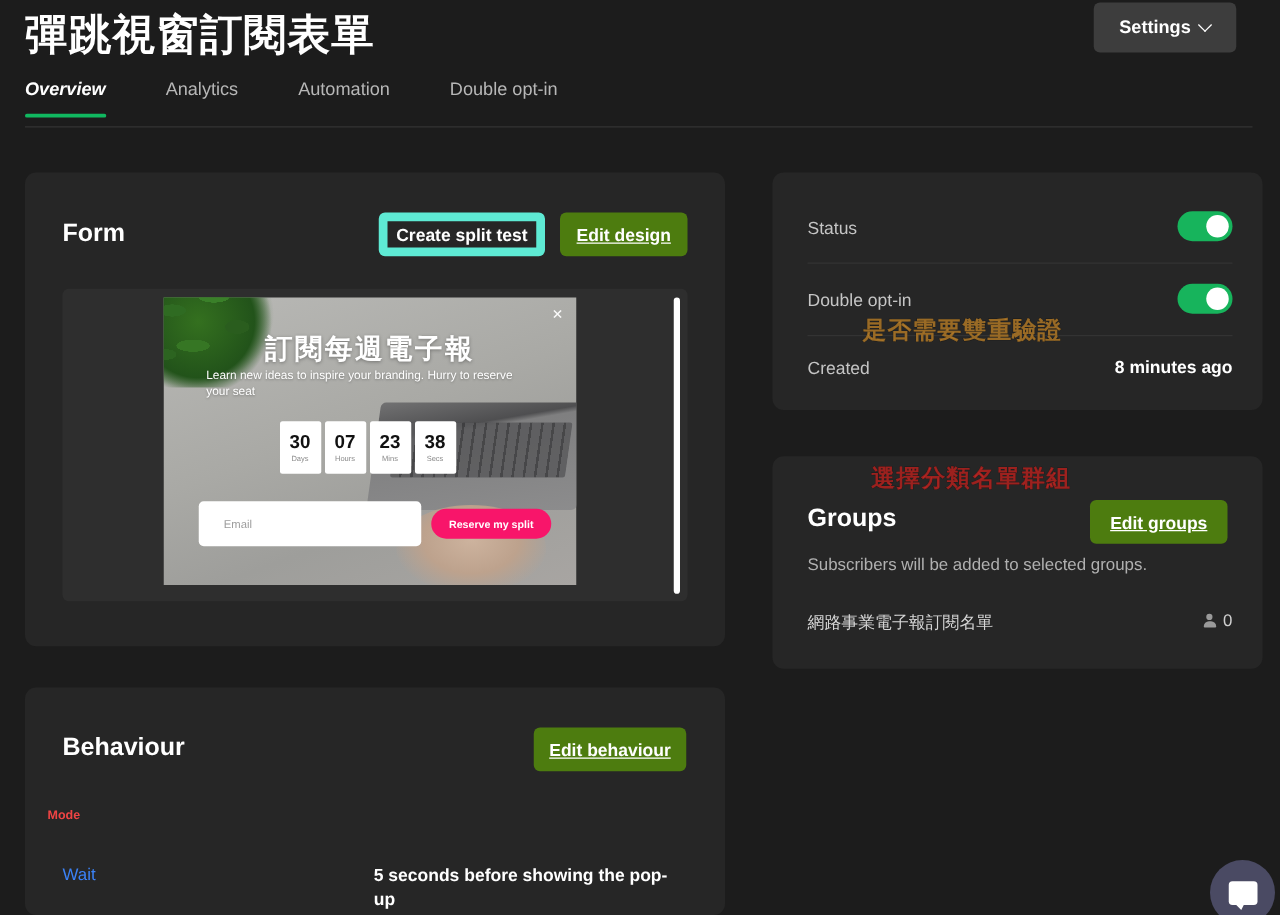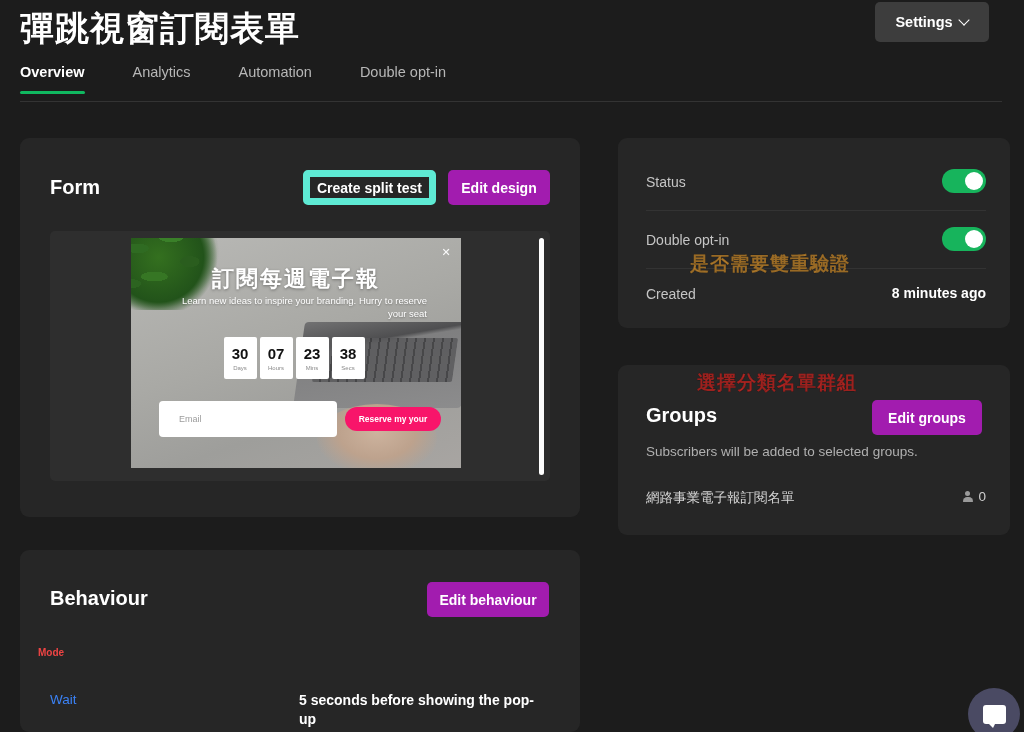--- a/index.html
+++ b/index.html
@@ -36,21 +36,21 @@
   }
 
   .tabs {
     position: absolute; left: 20px; top: 64px;
     display: flex; align-items: flex-end; gap: 0;
   }
   .tab {
     position: relative; padding: 0 0 14px 0; margin-right: 48px;
     font-size: 14.5px; color: #b7b7b7; cursor: pointer; white-space: nowrap;
   }
-  .tab.active { color: #ffffff; font-weight: 700; }
+  .tab.active { color: #ffffff; font-weight: 700; font-style: italic; }
   .tab.active::after {
     content: ""; position: absolute; left: 0; right: 0; bottom: 0;
     height: 3px; background: #10b860; border-radius: 2px;
   }
   .tabs-rule {
     position: absolute; left: 20px; right: 14px; top: 101px;
     height: 1px; background: #333333;
   }
 
   
@@ -66,21 +66,21 @@
   }
 
   .btn {
     position: absolute; border: none; border-radius: 5px;
     font-family: "Liberation Sans", sans-serif;
     font-size: 14px; font-weight: 700; color: #ffffff;
     display: flex; align-items: center; justify-content: center;
     cursor: pointer; height: 35px;
   }
   .btn-outline { background: transparent; border: 7px solid #5eead4; }
-  .btn-grey    { background: #a21caf; }
+  .btn-grey    { background: #4d7c0f; text-decoration: underline; }
 
   
   .form-title { left: 30px; top: 38px; }
   .btn-split  { left: 283px; top: 32px; width: 133px; }
   .btn-design { left: 428px; top: 32px; width: 102px; }
 
   .preview-box {
     position: absolute; left: 30px; top: 93px; width: 500px; height: 250px;
     background: #2e2e2e; border-radius: 5px; overflow: hidden;
   }
@@ -127,21 +127,21 @@
     position: absolute; right: 9px; top: 8px;
     width: 12px; height: 12px; color: #ffffff; font-size: 11px;
     line-height: 12px; text-align: center; cursor: pointer; opacity: .95;
   }
   .popup-head {
     position: absolute; left: 0; right: 0; top: 26px; text-align: center;
     font-size: 22px; font-weight: 700; color: #ffffff; letter-spacing: 2px;
     text-shadow: 0 1px 3px rgba(0,0,0,.35);
   }
   .popup-sub {
-    position: absolute; left: 34px; right: 34px; top: 56px; text-align: right;
+    position: absolute; left: 34px; right: 34px; top: 56px; text-align: left;
     font-size: 9.5px; color: #ffffff; line-height: 13px;
     text-shadow: 0 1px 2px rgba(0,0,0,.3);
   }
   .countdown {
     position: absolute; left: 0; right: 4px; top: 99px;
     display: flex; justify-content: center; gap: 3px;
   }
   .cd-cell {
     width: 33px; height: 42px; background: #ffffff; border-radius: 2px;
     display: flex; flex-direction: column; align-items: center; justify-content: center;
@@ -319,21 +319,21 @@
             <div class="cd-lbl">Mins</div>
           </div>
           <div class="cd-cell">
             <div class="cd-num">38</div>
             <div class="cd-lbl">Secs</div>
           </div>
         </div>
 
         <div class="popup-form">
           <input class="popup-input" type="text" placeholder="Email" style="">
-          <button class="popup-cta">Reserve my your</button>
+          <button class="popup-cta">Reserve my split</button>
         </div>
       </div>
       <div class="preview-scroll"></div>
     </div>
 
     <div class="preview-indicator"></div>
   </div>
 
   <div class="card card-behav">
     <div class="card-title behav-title">Behaviour</div>

